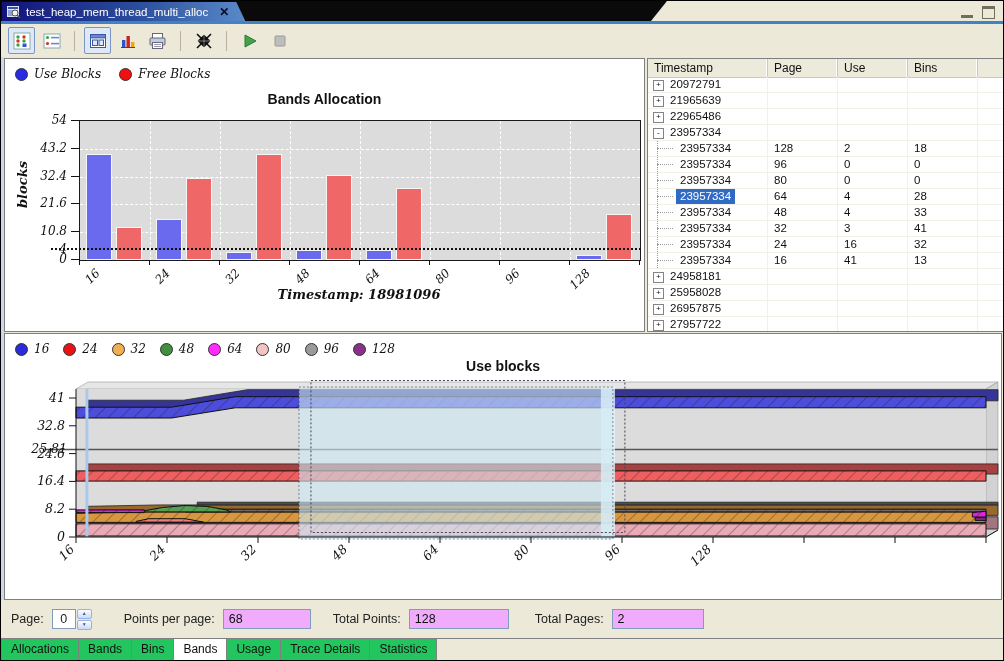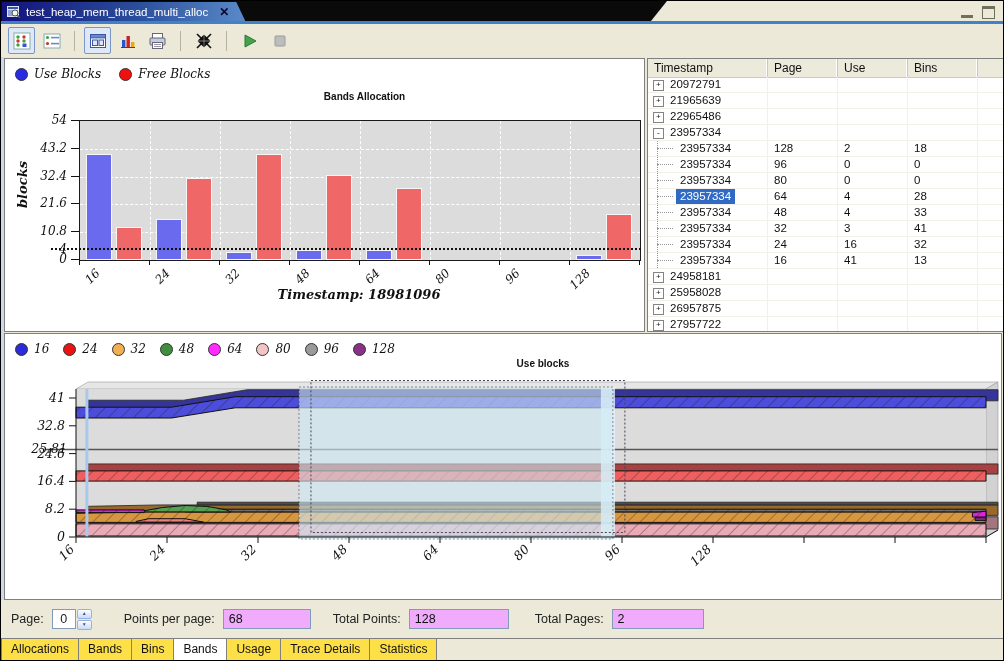--- a/index.html
+++ b/index.html
@@ -28,21 +28,21 @@
   .lstrip{position:absolute;left:0;top:56px;width:3px;height:543px;background:#ccd9ea;}
   
   .panel{position:absolute;background:#fff;border:1px solid #7f7f7f;box-sizing:border-box;overflow:hidden;}
   #bandsPanel{left:3px;top:57px;width:641px;height:274px;}
   #tablePanel{left:646px;top:57px;width:408px;height:274px;}
   #usagePanel{left:3px;top:332px;width:998px;height:267px;}
   
   .legend{position:absolute;top:8px;left:10px;display:flex;gap:18px;align-items:center;}
   .litem{display:flex;align-items:center;gap:6px;font:italic 12px "DejaVu Serif",serif;color:#111;}
   .ldot{width:13px;height:13px;border-radius:50%;border:1px solid #333;box-sizing:border-box;}
-  .ctitle{position:absolute;width:100%;text-align:center;font-weight:bold;font-size:10px;color:#111;margin-left:40px;}
+  .ctitle{position:absolute;width:100%;text-align:center;font-weight:bold;font-size:14px;color:#111;}
   #bandsPlot{position:absolute;left:74px;top:61px;width:560px;height:139px;background:#dcdcdc;
     border:1px solid #1a1a1a;box-sizing:content-box;}
   .gridh{position:absolute;left:0;width:100%;height:0;border-top:1px dashed #fff;}
   .gridv{position:absolute;top:0;height:100%;width:0;border-left:1px dashed #fff;}
   .bar{position:absolute;bottom:0;width:26px;border:1px solid #f6f6f6;box-sizing:border-box;z-index:2;}
   .thresh{position:absolute;height:0;border-top:2px dotted #111;z-index:5;}
   .ytlab{position:absolute;left:0;width:62px;text-align:right;font:italic 12px "DejaVu Serif",serif;color:#111;}
   .ytdash{position:absolute;left:66px;width:8px;height:1px;background:#111;}
   .xtickm{position:absolute;width:1px;height:5px;background:#111;}
   .xlab{position:absolute;font:italic 12px "DejaVu Serif",serif;color:#111;white-space:nowrap;
@@ -80,21 +80,21 @@
     text-align:center;line-height:18px;vertical-align:middle;}
   .spinbtns{display:inline-flex;flex-direction:column;gap:1px;vertical-align:middle;margin-left:1px;}
   .spinbtns span{width:13px;height:8px;background:linear-gradient(#fdfeff,#cbdaf7);border:1px solid #97b2e2;
     border-radius:2px;font-size:5px;line-height:7px;text-align:center;color:#3f5a8c;}
   .field{height:20px;border:1px solid #7f9db9;background:#f0abfc;box-sizing:border-box;
     font:12.5px "Liberation Sans",sans-serif;padding:2px 5px;color:#111;}
   
   .btabs{position:absolute;left:0;top:637px;width:100%;height:24px;border-top:1px solid #808080;
     display:flex;box-sizing:border-box;background:#ece9d8;}
   .btab{padding:3px 9px 4px;border:1px solid #808080;border-top:none;margin-left:-1px;
-    font-size:12px;color:#111;background:#fde047;cursor:pointer;}
+    font-size:12px;color:#111;background:#22c55e;cursor:pointer;}
   .btab:first-child{margin-left:0;}
   .btab.active{background:#fff;}
 </style>
 </head>
 <body>
 
 <div class="window">
 
   <div class="tabstrip">
     <div class="tabstrip-beige"></div>

